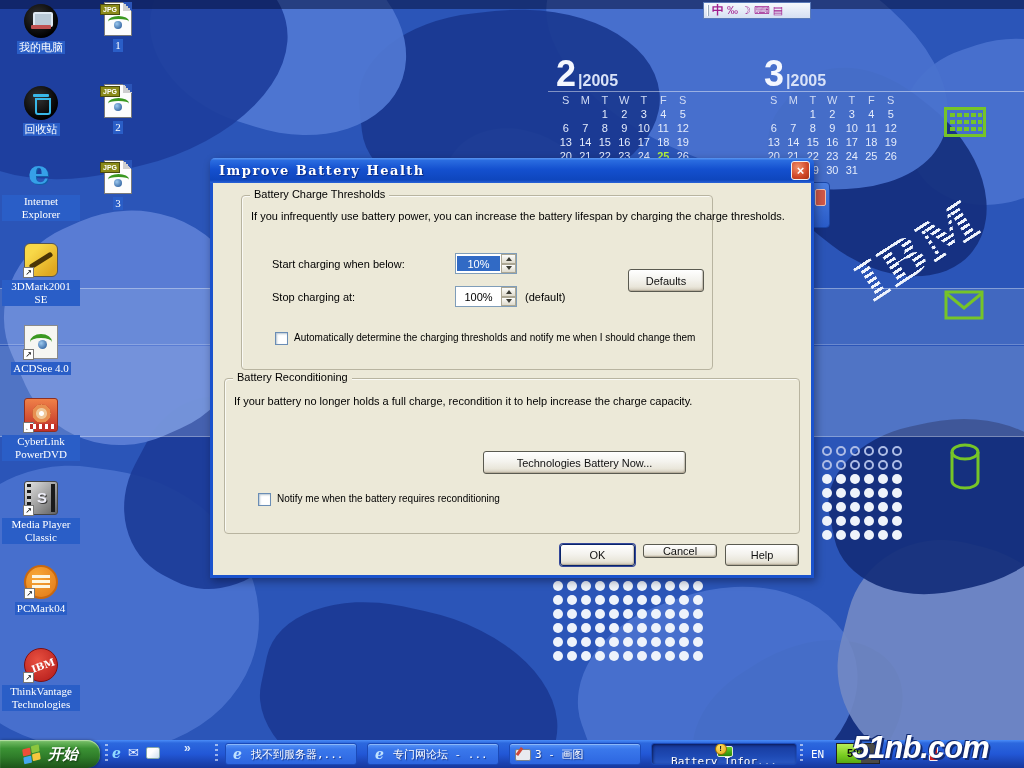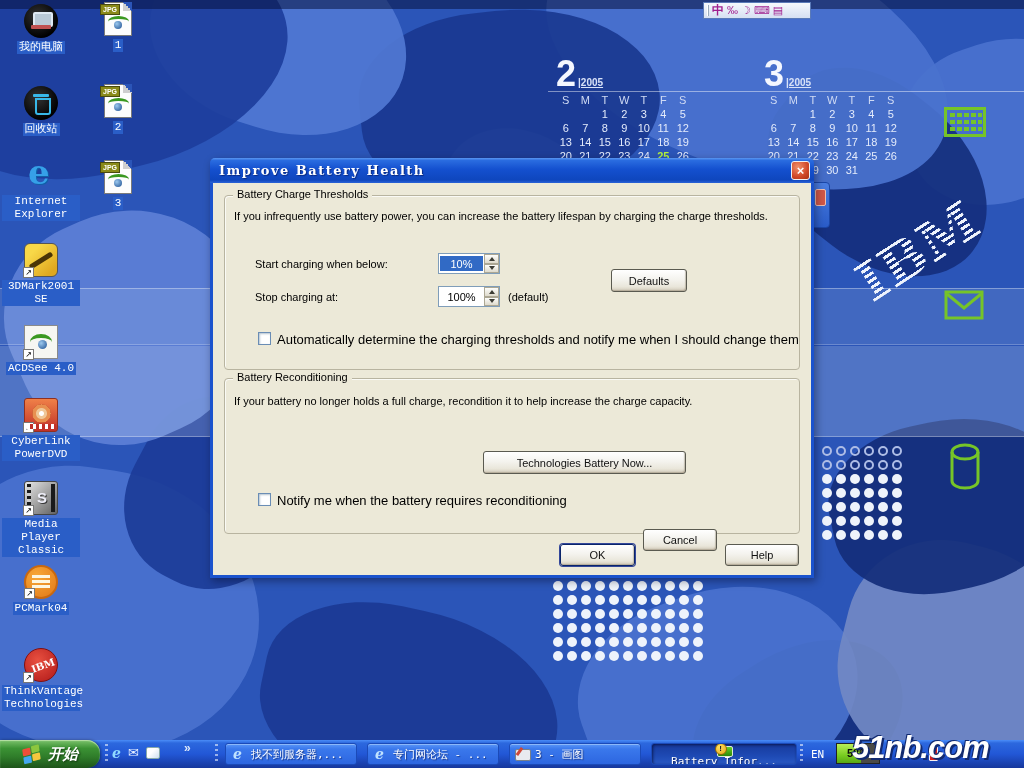--- a/index.html
+++ b/index.html
@@ -21,31 +21,31 @@
 #dots-center{left:551px;top:579px;}
 #dots-right{left:820px;top:444px;}
 .dot{width:10px;height:10px;border-radius:50%;background:#eef3fb;margin:2px;}
 .dot.outline{background:transparent;border:2px solid #aebde6;}
 .cal-line{position:absolute;left:548px;top:91px;width:476px;height:1px;background:rgba(255,255,255,.45);z-index:2;}
 
 #calendar{position:absolute;left:556px;top:56px;width:420px;height:120px;z-index:3;}
 .cal-month{position:absolute;top:0;width:140px;}
 .cal-head{height:37px;}
 .cal-num{font-size:36px;font-weight:bold;color:#f4f7ff;line-height:36px;}
-.cal-year{font-size:10px;font-weight:bold;color:#d8e2f8;margin-left:2px;text-decoration:underline;}
+.cal-year{font-size:16px;font-weight:bold;color:#d8e2f8;margin-left:2px;}
 .cal-grid{display:grid;grid-template-columns:repeat(7,19.5px);}
 .cal-wd,.cal-day{font-size:11px;color:#e4ebfb;text-align:center;height:14px;line-height:14px;}
 .cal-wd{color:#cfdaf4;}
 .cal-day.today{color:#b5f23d;font-weight:bold;}
 
 #desktop-icons,#jpg-icons{position:absolute;z-index:4;}
 #desktop-icons{left:2px;top:0;width:78px;height:740px;}
 #jpg-icons{left:92px;top:0;width:52px;height:240px;}
 .desk-icon{position:absolute;width:78px;display:flex;flex-direction:column;align-items:center;}
-.icon-label{margin-top:3px;background:#2a5ec7;color:#fff;font-family:Liberation Mono, monospace;font-size:11px;line-height:13px;padding:0 2px;text-align:center;max-width:78px;}
+.icon-label{margin-top:3px;background:#2a5ec7;color:#fff;font-family:Liberation Serif, serif;font-size:11px;line-height:13px;padding:0 2px;text-align:center;max-width:78px;}
 .icon-art{width:34px;height:34px;position:relative;}
 .shortcut-arrow{position:absolute;left:-2px;bottom:-2px;width:11px;height:11px;background:#fff;border:1px solid #777;font-size:8px;line-height:9px;text-align:center;color:#000;}
 .art-my-computer{background:radial-gradient(circle at 40% 35%,#333,#000 72%);border-radius:50%;}
 .art-my-computer::before{content:"";position:absolute;left:9px;top:8px;width:16px;height:11px;background:#b9c9d6;border:2px solid #dfe9f2;border-radius:2px;}
 .art-my-computer::after{content:"";position:absolute;left:7px;top:21px;width:20px;height:4px;background:#c05050;border-radius:1px;}
 .art-recycle-bin{background:radial-gradient(circle at 40% 35%,#333,#000 72%);border-radius:50%;}
 .art-recycle-bin::before{content:"";position:absolute;left:11px;top:12px;width:12px;height:13px;border:2px solid #38b8e8;border-radius:0 0 3px 3px;}
 .art-recycle-bin::after{content:"";position:absolute;left:9px;top:8px;width:16px;height:3px;background:#38b8e8;border-radius:1px;}
 .art-internet-explorer::before{content:"e";position:absolute;left:4px;top:-6px;font-family:"DejaVu Serif",serif;font-weight:bold;font-size:34px;color:#36a0e8;text-shadow:1px 1px 0 #1060a8;}
 .art-mark3d{background:linear-gradient(135deg,#f8d848 25%,#e0a820 85%);border-radius:6px;border:1px solid #555;}
@@ -81,38 +81,38 @@
 .dialog{position:absolute;left:210px;top:158px;width:604px;height:420px;z-index:10;border-radius:6px 6px 0 0;background:#1b53cd;box-shadow:2px 3px 8px rgba(0,0,20,.4);}
 .titlebar{position:absolute;left:0;top:0;right:0;height:25px;border-radius:5px 5px 0 0;
  background:linear-gradient(180deg,#5a97f2 0%,#2a6ce0 10%,#1450cf 45%,#0f46bd 88%,#2a63d8 100%);display:flex;align-items:center;}
 .dlg-title{margin-left:9px;color:#fff;font-family:"DejaVu Serif",serif;font-weight:bold;font-size:13px;letter-spacing:1.5px;text-shadow:1px 1px 1px #0a2a80;}
 .closebtn{position:absolute;right:4px;top:3px;width:19px;height:19px;border-radius:3px;border:1px solid #f0f0f0;
  background:radial-gradient(circle at 35% 30%,#f0906a,#d04828 60%,#a83010);display:flex;align-items:center;justify-content:center;}
 .closebtn span{color:#fff;font-weight:bold;font-size:13px;line-height:13px;}
 .client{position:absolute;left:3px;right:3px;top:25px;bottom:3px;background:#ece9d8;}
 .grp{position:absolute;border:1px solid #b8b4a0;border-radius:4px;box-shadow:inset 1px 1px 0 rgba(255,255,255,.75);}
 .grp-legend{position:absolute;top:-8px;left:8px;background:#ece9d8;padding:0 4px;font-size:11px;color:#000;}
-#grp1{left:11px;top:12px;width:576px;height:175px;}
+#grp1{left:28px;top:12px;width:472px;height:175px;}
 #grp2{left:11px;top:195px;width:576px;height:156px;}
 .dlg-desc{position:absolute;left:9px;font-size:11px;color:#000;white-space:nowrap;}
 .dlg-label{position:absolute;font-size:11px;color:#000;white-space:nowrap;}
 .spin{position:absolute;width:62px;height:21px;border:1px solid #7f9db9;background:#fff;display:flex;}
 .spin-val{flex:1;display:flex;align-items:center;justify-content:center;font-size:11px;color:#000;}
 .spin-val.sel{background:#316ac5;color:#fff;margin:2px 1px;}
 .spin-btns{width:15px;display:flex;flex-direction:column;}
 .sb{position:relative;flex:1;background:linear-gradient(180deg,#fdfdfb,#dedacc);border:1px solid #aca794;}
 .sb i{position:absolute;left:50%;top:50%;transform:translate(-50%,-50%);width:0;height:0;border-left:3px solid transparent;border-right:3px solid transparent;}
 .sb.up i{border-bottom:4px solid #3b3b33;}
 .sb.dn i{border-top:4px solid #3b3b33;}
 .xpbtn{position:absolute;display:flex;align-items:center;justify-content:center;font-size:11px;color:#111;
  border:1px solid #5a5a50;border-radius:3px;background:linear-gradient(180deg,#fff 0%,#f4f3ee 45%,#e9e6da 80%,#d2c9b8 100%);
  box-shadow:inset -1px -1px 1px rgba(150,140,120,.5);}
 .xpbtn.default{border-color:#0a246a;box-shadow:0 0 0 1px #33479a,inset -1px -1px 1px rgba(150,140,120,.5);}
 .cb{position:absolute;width:13px;height:13px;background:#fff;border:1px solid #6a8db5;box-shadow:inset 1px 1px 2px rgba(120,145,170,.55);}
-.cb-label{position:absolute;font-size:13px;color:#000;white-space:nowrap;}
+.cb-label{position:absolute;font-size:10px;color:#000;white-space:nowrap;}
 
 .taskbar{position:absolute;left:0;bottom:0;width:1024px;height:28px;z-index:20;
  background:linear-gradient(180deg,#4b8df8 0,#2c68de 3px,#2257d6 50%,#16379c 100%);}
 .startbtn{position:absolute;left:0;top:0;width:100px;height:28px;border-radius:0 13px 13px 0;display:flex;align-items:center;
  background:linear-gradient(180deg,#7cc36c 0%,#3b9234 30%,#2f7d2a 60%,#1d5419 100%);box-shadow:inset 0 1px 1px #b8e0a8,1px 0 3px rgba(0,0,0,.4);padding-left:16px;}
 .winflag{position:relative;width:20px;height:17px;margin-left:7px;transform:rotate(-8deg) skewY(-6deg);}
 .winflag i{position:absolute;width:8px;height:7px;border-radius:1px;}
 .winflag .fr{left:0;top:1px;background:#ef4e38;}
 .winflag .fg{left:9px;top:0;background:#8cc63e;}
 .winflag .fb{left:0;top:9px;background:#44a8f0;}
@@ -544,21 +544,21 @@
         <div class="dlg-desc" style="top:16px;">If your battery no longer holds a full charge, recondition it to help increase the charge capacity.</div>
         <div class="xpbtn" style="left:258px;top:72px;width:203px;height:23px;">
             <span>Technologies Battery Now...</span>
           </div>
         <span class="cb" style="left:33px;top:114px;"></span>
         <span class="cb-label" style="left:52px;top:114px;">Notify me when the battery requires reconditioning</span>
       </div>
       <div class="xpbtn default" style="left:347px;top:361px;width:75px;height:22px;">
           <span>OK</span>
         </div>
-      <div class="xpbtn" style="left:430px;top:346px;width:74px;height:22px;">
+      <div class="xpbtn" style="left:430px;top:361px;width:74px;height:14px;">
           <span>Cancel</span>
         </div>
       <div class="xpbtn" style="left:512px;top:361px;width:74px;height:22px;">
           <span>Help</span>
         </div>
     </div>
   </div>
 
   <div class="taskbar">
     <div class="startbtn">

